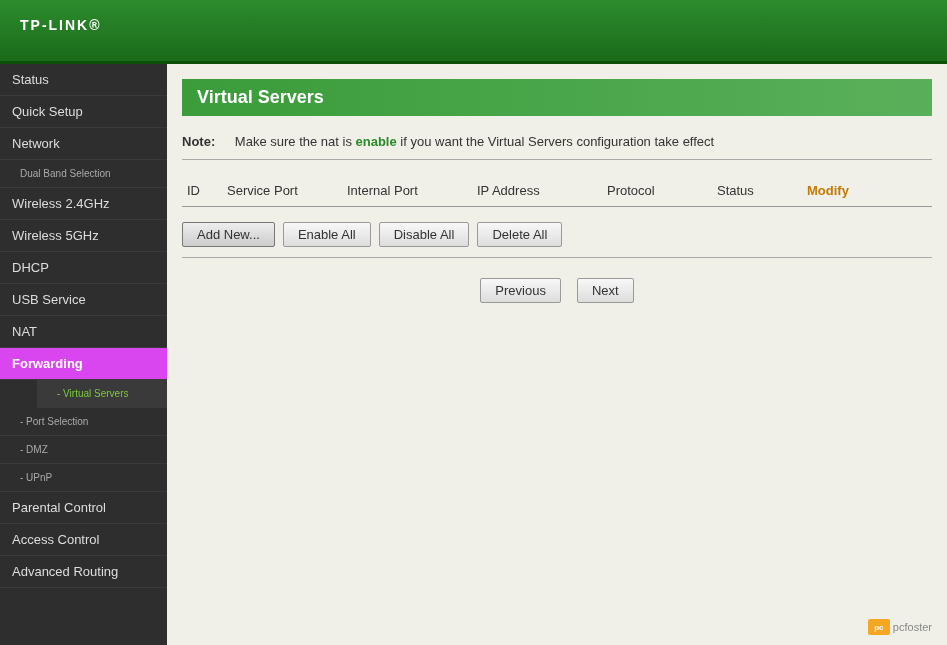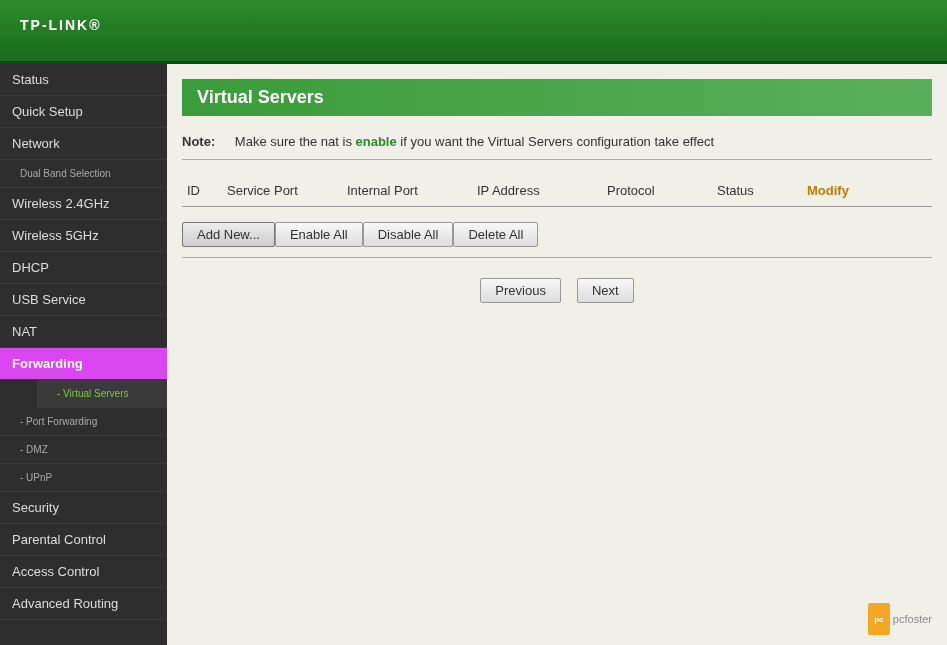--- a/index.html
+++ b/index.html
@@ -100,20 +100,21 @@
     }
     .table-header div {
       font-size: 13px;
       color: #333;
     }
     .table-header div.bold { font-weight: bold; color: #c47a00; }
 
     
     .btn-row {
       display: flex;
+      gap: 8px;
       padding: 10px 0;
       border-bottom: 1px solid #aaa;
       margin-bottom: 20px;
     }
 
     button {
       padding: 4px 14px;
       font-size: 13px;
       cursor: pointer;
       border: 1px solid #999;
@@ -140,21 +141,21 @@
       bottom: 10px;
       right: 15px;
       font-size: 11px;
       color: #888;
       display: flex;
       align-items: center;
       gap: 3px;
     }
     .pc-icon {
       width: 22px;
-      height: 32px;
+      height: 16px;
       background: #f5a623;
       border-radius: 2px;
       display: inline-flex;
       align-items: center;
       justify-content: center;
       font-size: 8px;
       color: white;
       font-weight: bold;
     }
   </style>
@@ -175,24 +176,23 @@
       <div class="sidebar-item">Quick Setup</div>
       <div class="sidebar-item">Network</div>
       <div class="sidebar-item sub">Dual Band Selection</div>
       <div class="sidebar-item">Wireless 2.4GHz</div>
       <div class="sidebar-item">Wireless 5GHz</div>
       <div class="sidebar-item">DHCP</div>
       <div class="sidebar-item">USB Service</div>
       <div class="sidebar-item">NAT</div>
       <div class="sidebar-item active">Forwarding</div>
       <div class="sidebar-item sub active-sub">- Virtual Servers</div>
-      <div class="sidebar-item sub">- Port Forwarding</div>
+      <div class="sidebar-item sub">- Port Selection</div>
       <div class="sidebar-item sub">- DMZ</div>
       <div class="sidebar-item sub">- UPnP</div>
-      <div class="sidebar-item">Security</div>
       <div class="sidebar-item">Parental Control</div>
       <div class="sidebar-item">Access Control</div>
       <div class="sidebar-item">Advanced Routing</div>
     </div>
 
   <div id="main">
     <div class="page-title-bar">Virtual Servers</div>
 
     <div class="note-bar">
       <span class="note-label">Note:</span>

